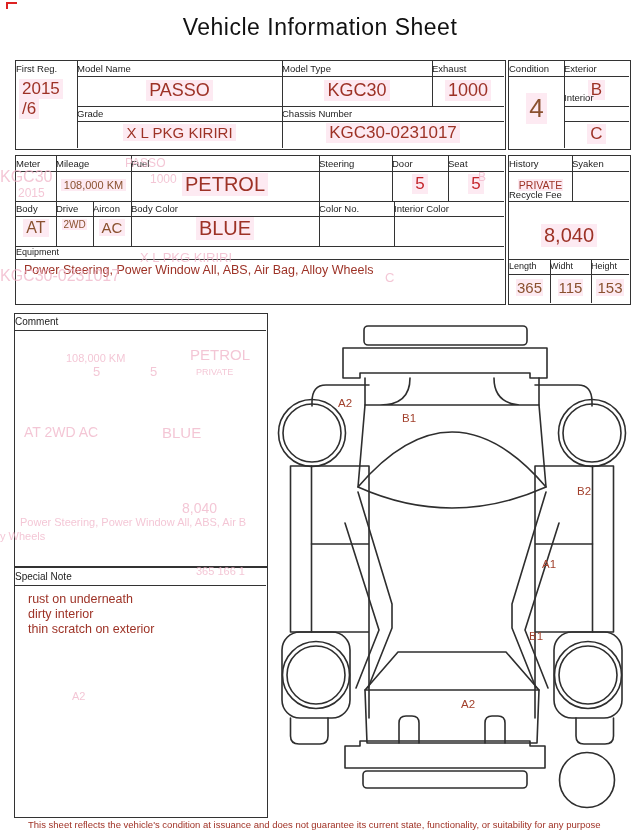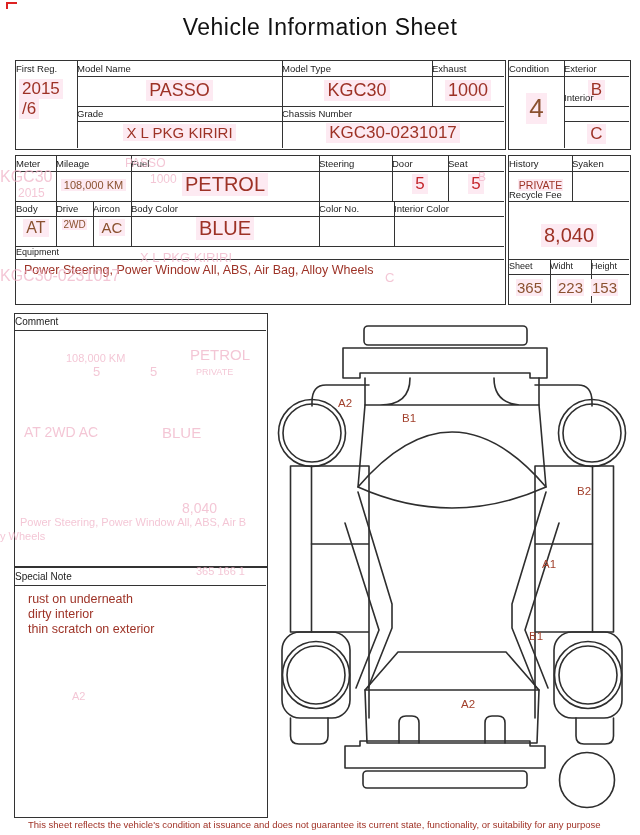--- a/index.html
+++ b/index.html
@@ -140,28 +140,28 @@
 
     <div class="hdr" style="left:0;top:1px;width:63px;">History</div>
     <div class="val" style="left:0;top:23px;width:63px;font-size:10.5px;"><span class="hi" style="padding:0 1px;">PRIVATE</span></div>
 
     <div class="hdr" style="left:63px;top:1px;width:57px;">Syaken</div>
     <div class="val" style="left:63px;top:23px;width:57px;font-size:10.5px;"></div>
 
     <div class="hdr" style="left:0;top:32px;width:120px;">Recycle Fee</div>
     <div class="val" style="left:0;top:68px;width:120px;font-size:20px;"><span class="hi">8,040</span></div>
 
-    <div class="hdr" style="left:0;top:103px;width:41px;font-size:9px;">Sheet</div>
+    <div class="hdr" style="left:0;top:103px;width:41px;font-size:9px;">Length</div>
     <div class="val brown" style="left:0;top:123px;width:41px;font-size:15px;"><span class="hi" style="padding:0 1px;">365</span></div>
 
     <div class="hdr" style="left:41px;top:103px;width:41px;font-size:9px;">Widht</div>
-    <div class="val brown" style="left:41px;top:123px;width:41px;font-size:15px;"><span class="hi" style="padding:0 1px;">223</span></div>
+    <div class="val brown" style="left:41px;top:123px;width:41px;font-size:15px;"><span class="hi" style="padding:0 1px;">115</span></div>
 
     <div class="hdr" style="left:82px;top:103px;width:38px;font-size:9px;">Height</div>
-    <div class="val brown" style="left:82px;top:123px;width:24px;font-size:15px;"><span class="hi" style="padding:0 1px;">153</span></div>
+    <div class="val brown" style="left:82px;top:123px;width:38px;font-size:15px;"><span class="hi" style="padding:0 1px;">153</span></div>
   </div>
 
   <div class="box" style="left:14px;top:313px;width:254px;height:254px;">
     <div class="hl" style="left:0;top:16px;width:251px;"></div>
     <div class="hdr" style="left:0;top:1px;width:251px;font-size:10px;">Comment</div>
   </div>
 
   <div class="box" style="left:14px;top:567px;width:254px;height:251px;">
     <div class="hl" style="left:0;top:17px;width:251px;"></div>
     <div class="hdr" style="left:0;top:2px;width:251px;font-size:10px;">Special Note</div>

